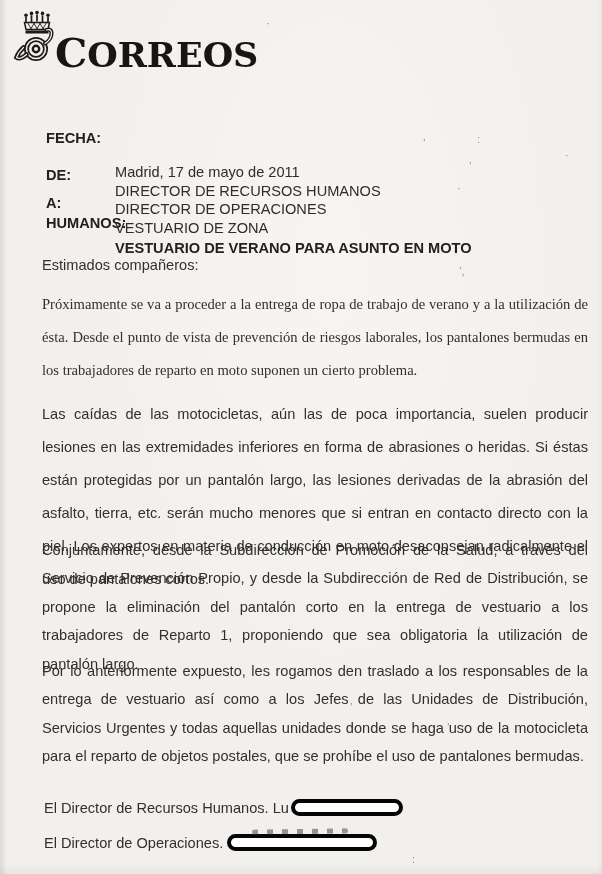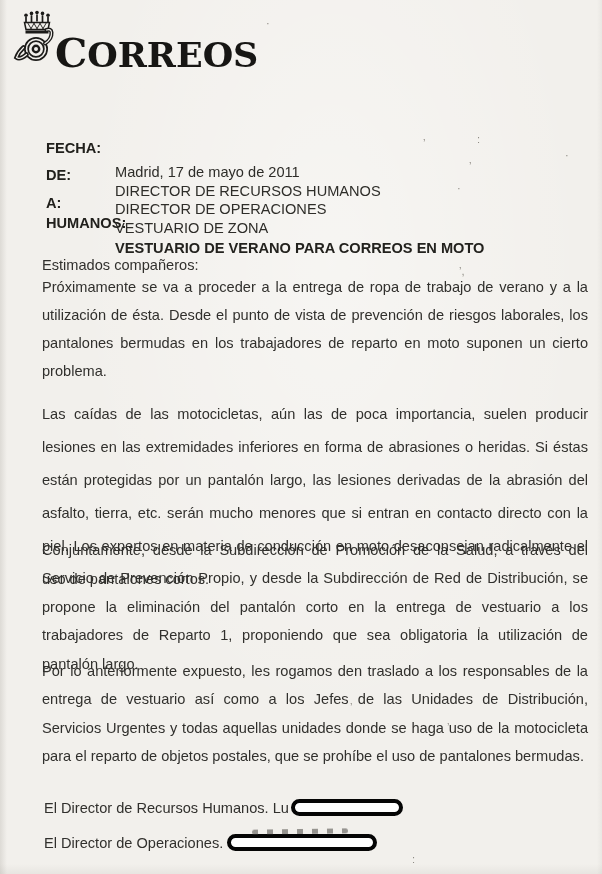--- a/index.html
+++ b/index.html
@@ -41,21 +41,21 @@
   .hvalue.bold{font-weight:bold;color:#23221e;}
   
   .salutation{
     position:absolute;left:42px;top:256px;width:546px;
     font-size:14.6px;line-height:18px;margin:0;
   }
   .para{
     position:absolute;left:42px;width:546px;margin:0;
     font-size:14.6px;text-align:justify;color:#31302d;
   }
-  .p1{top:273px;line-height:28px;}
+  .p1{top:288px;line-height:33px;font-family:Liberation Serif, serif;}
   .p2{top:398px;line-height:33px;}
   .p3{top:536px;line-height:28.4px;}
   .p4{top:657px;line-height:28.4px;}
   
   .sig{
     position:absolute;left:44px;font-size:14.6px;line-height:18px;
     white-space:nowrap;color:#31302d;
   }
   .sig1{top:799px;}
   .sig2{top:834px;}
@@ -107,32 +107,32 @@
         <path d="M32 34.5 Q39 30 38.5 23.5 Q38 19.5 33.5 21" stroke-width="4"></path>
         <path d="M32 34.5 Q39 30 38.5 23.5 Q38 19.5 33.5 21" stroke="#f2f0ec" stroke-width="1.2"></path>
         <path d="M13.5 45.5 Q7 51 3.5 48.5 Q5.5 43 10.5 38.5" stroke-width="4.6"></path>
         <path d="M13.5 45.5 Q7 51 3.5 48.5 Q5.5 43 10.5 38.5" stroke="#f2f0ec" stroke-width="1.2"></path>
       </g>
     </svg>
   </div>
   <div class="wordmark">CORREOS</div>
 
   <div>
-    <div class="hlabel" style="top:140px">FECHA:</div>
+    <div class="hlabel" style="top:130px">FECHA:</div>
     <div class="hvalue" style="top:139px">Madrid, 17 de mayo de 2011</div>
 
     <div class="hlabel" style="top:167px">DE:</div>
     <div class="hvalue" style="top:158px">DIRECTOR DE RECURSOS HUMANOS</div>
     <div class="hvalue" style="top:176px">DIRECTOR DE OPERACIONES</div>
 
     <div class="hlabel" style="top:195px">A:</div>
     <div class="hvalue" style="top:195px">VESTUARIO DE ZONA</div>
 
     <div class="hlabel" style="top:215px">HUMANOS:</div>
-    <div class="hvalue bold" style="top:215px">VESTUARIO DE VERANO PARA CORREOS EN MOTO</div>
+    <div class="hvalue bold" style="top:215px">VESTUARIO DE VERANO PARA ASUNTO EN MOTO</div>
   </div>
 
   <p class="salutation">Estimados compañeros:</p>
   <p class="para p1">Próximamente se va a proceder a la entrega de ropa de trabajo de verano y a la utilización de ésta. Desde el punto de vista de prevención de riesgos laborales, los pantalones bermudas en los trabajadores de reparto en moto suponen un cierto problema.</p>
   <p class="para p2">Las caídas de las motocicletas, aún las de poca importancia, suelen producir lesiones en las extremidades inferiores en forma de abrasiones o heridas. Si éstas están protegidas por un pantalón largo, las lesiones derivadas de la abrasión del asfalto, tierra, etc. serán mucho menores que si entran en contacto directo con la piel. Los expertos en materia de conducción en moto desaconsejan radicalmente el uso de pantalones cortos.</p>
   <p class="para p3">Conjuntamente, desde la Subdirección de Promoción de la Salud, a través del Servicio de Prevención Propio, y desde la Subdirección de Red de Distribución, se propone la eliminación del pantalón corto en la entrega de vestuario a los trabajadores de Reparto 1, proponiendo que sea obligatoria la utilización de pantalón largo.</p>
   <p class="para p4">Por lo anteriormente expuesto, les rogamos den traslado a los responsables de la entrega de vestuario así como a los Jefes de las Unidades de Distribución, Servicios Urgentes y todas aquellas unidades donde se haga uso de la motocicleta para el reparto de objetos postales, que se prohíbe el uso de pantalones bermudas.</p>
 
   <div class="sig sig2"><span>El Director de Operaciones.</span><span class="redaction red2"></span></div>
   <div class="sig sig1"><span>El Director de Recursos Humanos. Lu</span><span class="redaction red1"></span></div>

